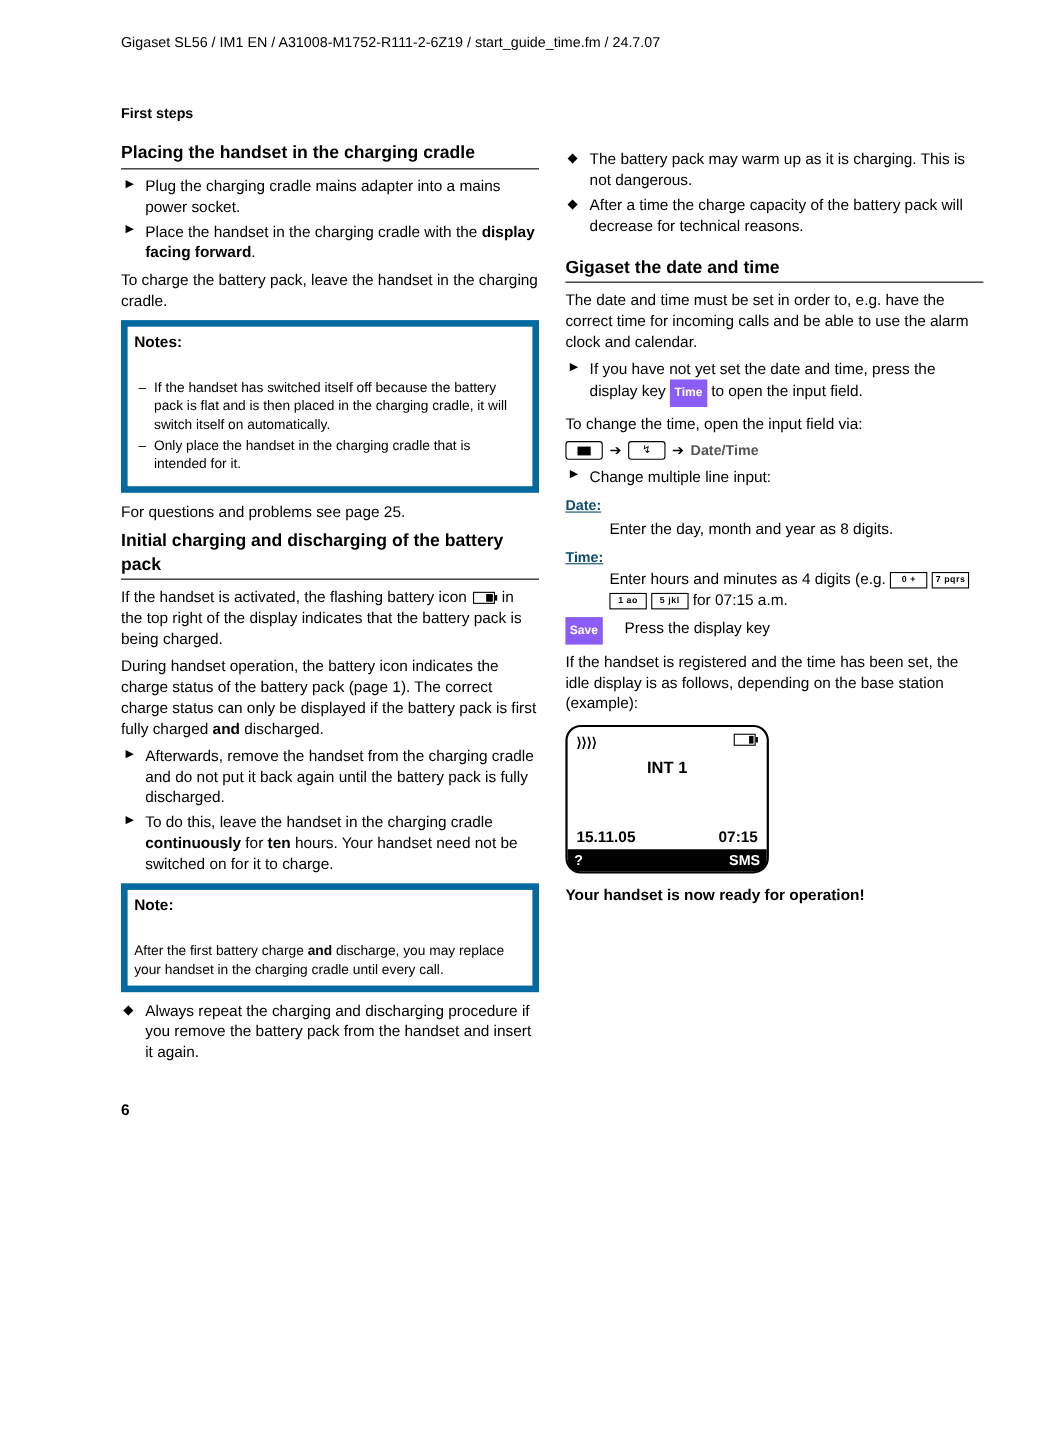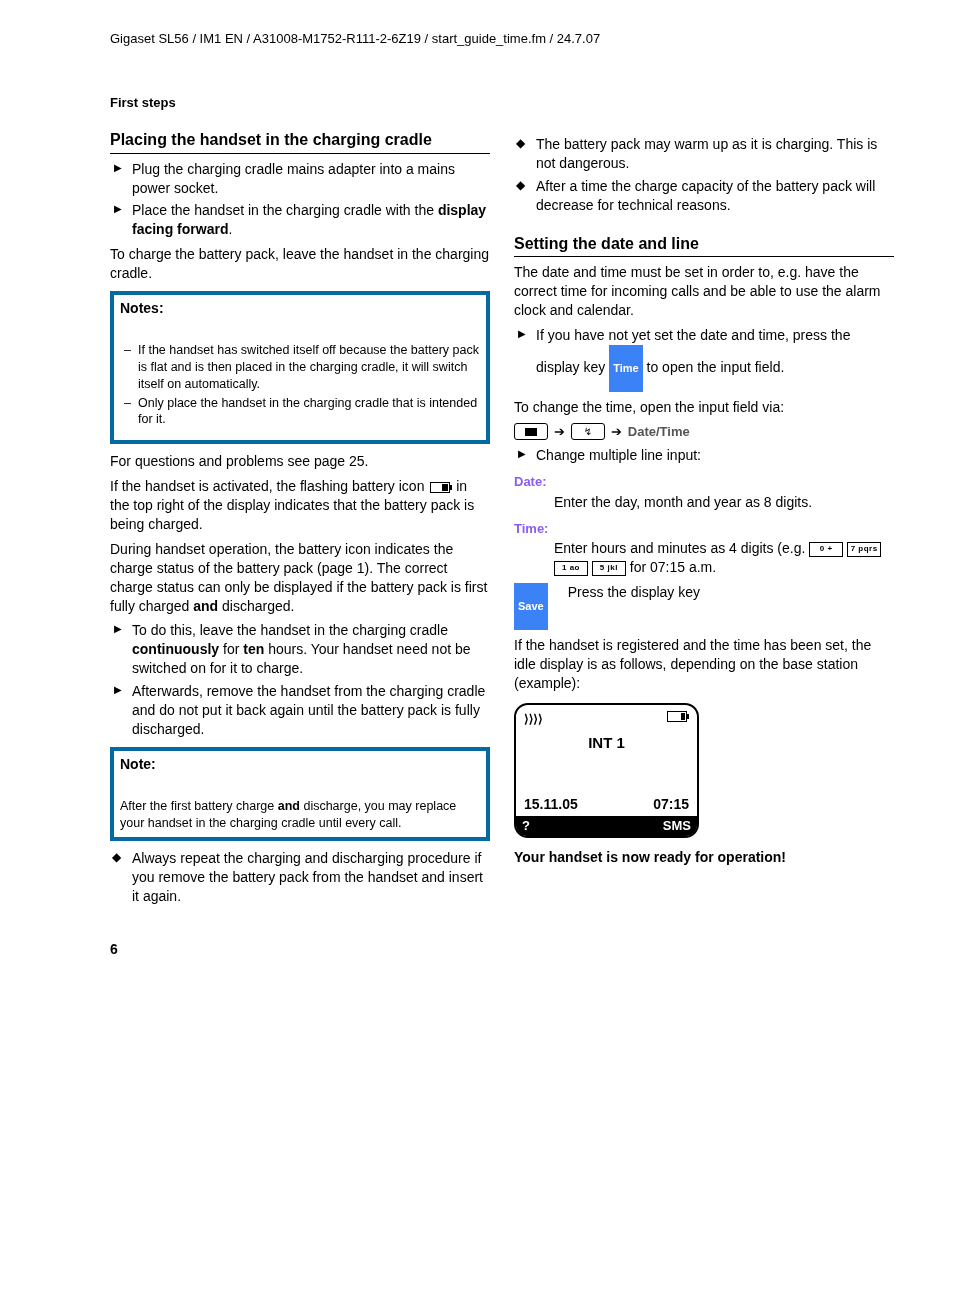--- a/index.html
+++ b/index.html
@@ -73,40 +73,40 @@
     margin: 2px 0;
     font-size: 12.5px;
   }
   ul.dash > li::before {
     content: "\2013";
     position: absolute;
     left: 4px;
     top: 0;
   }
   .note-box {
-    border: 4px solid #0369a1;
+    border: 6px solid #0369a1;
     padding: 4px 6px 6px 6px;
     margin: 8px 0;
   }
   .note-box .note-title {
     font-weight: bold;
     font-size: 14px;
     margin-bottom: 2px;
   }
   .note-box .note-body {
     font-size: 12.5px;
     margin-top: 24px;
   }
   .key-label {
     display: inline-block;
-    background: #3b82f6;
+    background: #8b5cf6;
     color: #fff;
     font-size: 11px;
     font-weight: bold;
-    padding: 17px 4px;
+    padding: 6px 4px;
     line-height: 1.2;
     vertical-align: baseline;
   }
   .nav-row {
     display: flex;
     align-items: center;
     gap: 6px;
     margin: 6px 0;
     font-size: 13px;
   }
@@ -133,23 +133,24 @@
     height: 13px;
     min-width: 28px;
     font-size: 8px;
     font-weight: bold;
     padding: 0 2px;
     vertical-align: middle;
     letter-spacing: 0.5px;
   }
   .field-label {
     font-weight: bold;
-    color: #8b5cf6;
+    color: #0c4a6e;
     font-size: 13px;
     margin-top: 8px;
+    text-decoration: underline;
   }
   .field-desc {
     margin: 2px 0 6px 40px;
   }
   .save-row {
     display:flex;
     gap:20px;
     align-items:flex-start;
     margin:6px 0;
   }
@@ -217,52 +218,53 @@
     <div class="note-box">
       <div class="note-title">Notes:</div>
       <ul class="dash note-body">
         <li>If the handset has switched itself off because the battery pack is flat and is then placed in the charging cradle, it will switch itself on automatically.</li>
         <li>Only place the handset in the charging cradle that is intended for it.</li>
       </ul>
     </div>
 
     <p>For questions and problems see page 25.</p>
 
+    <h2>Initial charging and discharging of the battery pack</h2>
     <p>
       <span>If the handset is activated, the flashing battery icon </span><span class="batt-inline"><span class="fill"></span></span><span> in the top right of the display indicates that the battery pack is being charged.</span>
     </p>
     <p>
       <span>During handset operation, the battery icon indicates the charge status of the battery pack (page 1). The correct charge status can only be displayed if the battery pack is first fully charged </span><b>and</b><span> discharged.</span>
     </p>
     <ul class="arrow">
+      <li>Afterwards, remove the handset from the charging cradle and do not put it back again until the battery pack is fully discharged.</li>
       <li>
         <span>To do this, leave the handset in the charging cradle </span><b>continuously</b><span> for </span><b>ten</b><span> hours. Your handset need not be switched on for it to charge.</span>
       </li>
-      <li>Afterwards, remove the handset from the charging cradle and do not put it back again until the battery pack is fully discharged.</li>
     </ul>
 
     <div class="note-box">
       <div class="note-title">Note:</div>
       <div class="note-body">
         <span>After the first battery charge </span><b>and</b><span> discharge, you may replace your handset in the charging cradle until every call.</span>
       </div>
     </div>
 
     <ul class="diamond">
       <li>Always repeat the charging and discharging procedure if you remove the battery pack from the handset and insert it again.</li>
     </ul>
   </div>
 
   <div class="col">
     <ul class="diamond">
       <li>The battery pack may warm up as it is charging. This is not dangerous.</li>
       <li>After a time the charge capacity of the battery pack will decrease for technical reasons.</li>
     </ul>
 
-    <h2 style="margin-top:18px">Setting the date and line</h2>
+    <h2 style="margin-top:18px">Gigaset the date and time</h2>
     <p>The date and time must be set in order to, e.g. have the correct time for incoming calls and be able to use the alarm clock and calendar.</p>
     <ul class="arrow">
       <li>
         <span>If you have not yet set the date and time, press the display key </span><span class="key-label">Time</span><span> to open the input field.</span>
       </li>
     </ul>
     <p>To change the time, open the input field via:</p>
 
     <div class="nav-row">
       <span class="icon-box solid-inner"></span>

